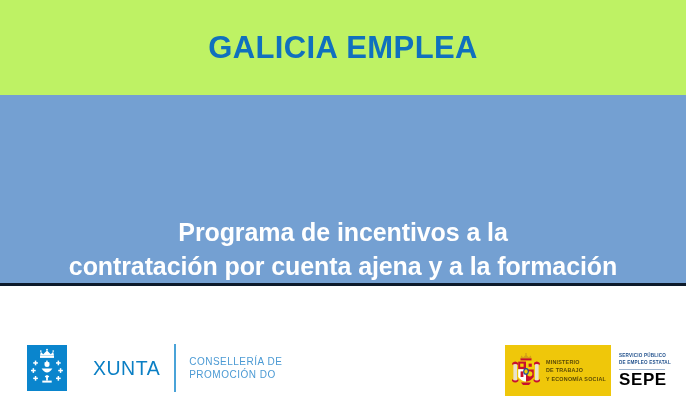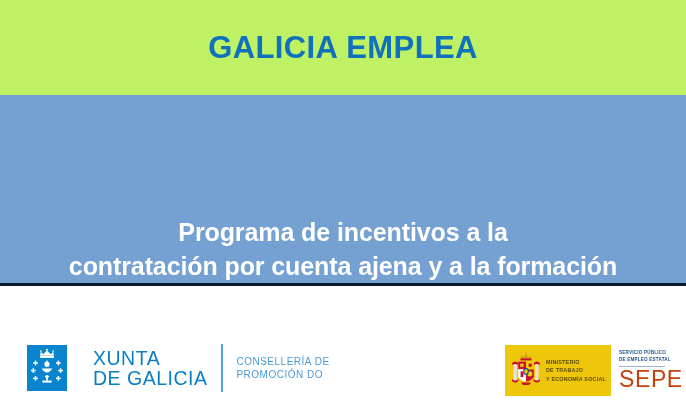--- a/index.html
+++ b/index.html
@@ -183,23 +183,23 @@
     white-space: nowrap;
   }
   .sepe-top .sp-line { display: block; }
   .sepe-rule {
     width: 46px;
     height: 1px;
     background: #9fb4cd;
     margin: 2px 0 1px 0;
   }
   .sepe-word {
-    color: #c2410c;
-    font-size: 23px;
-    font-weight: normal;
+    color: #000000;
+    font-size: 17px;
+    font-weight: bold;
     letter-spacing: 0.6px;
     line-height: 1;
   }
 </style>
 </head>
 <body>
 
 <div id="slide">
 
   <div class="header-area">
@@ -270,21 +270,20 @@
             <path d="M14.6 23.4 Q20 31.4 25.4 23.4 Z"></path>
             <rect x="19.1" y="30.4" width="1.8" height="5.2"></rect>
             <ellipse cx="20" cy="31.6" rx="2.2" ry="1.1"></ellipse>
             <rect x="15.3" y="35.6" width="9.4" height="2.0"></rect>
           </g>
         </svg>
       </div>
 
       <div class="xunta-wordmark">
         <span class="wm-line">XUNTA</span>
-        <span class="wm-line">DE GALICIA</span>
       </div>
 
       <div class="lockup-divider"></div>
 
       <div class="conselleria">
         <span class="cs-line">CONSELLERÍA DE</span>
         <span class="cs-line">PROMOCIÓN DO</span>
       </div>
     </div>
 

